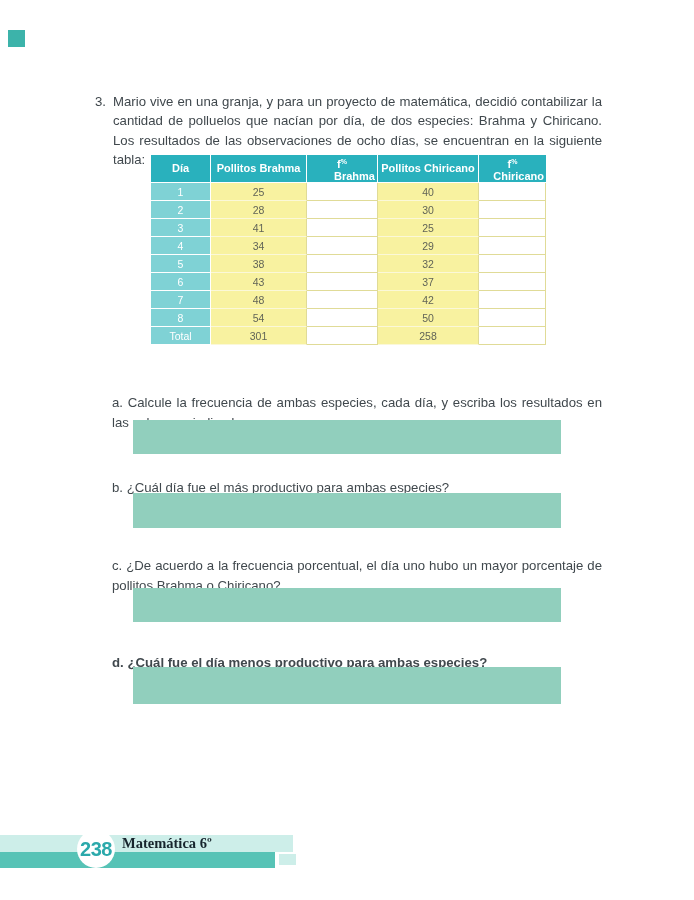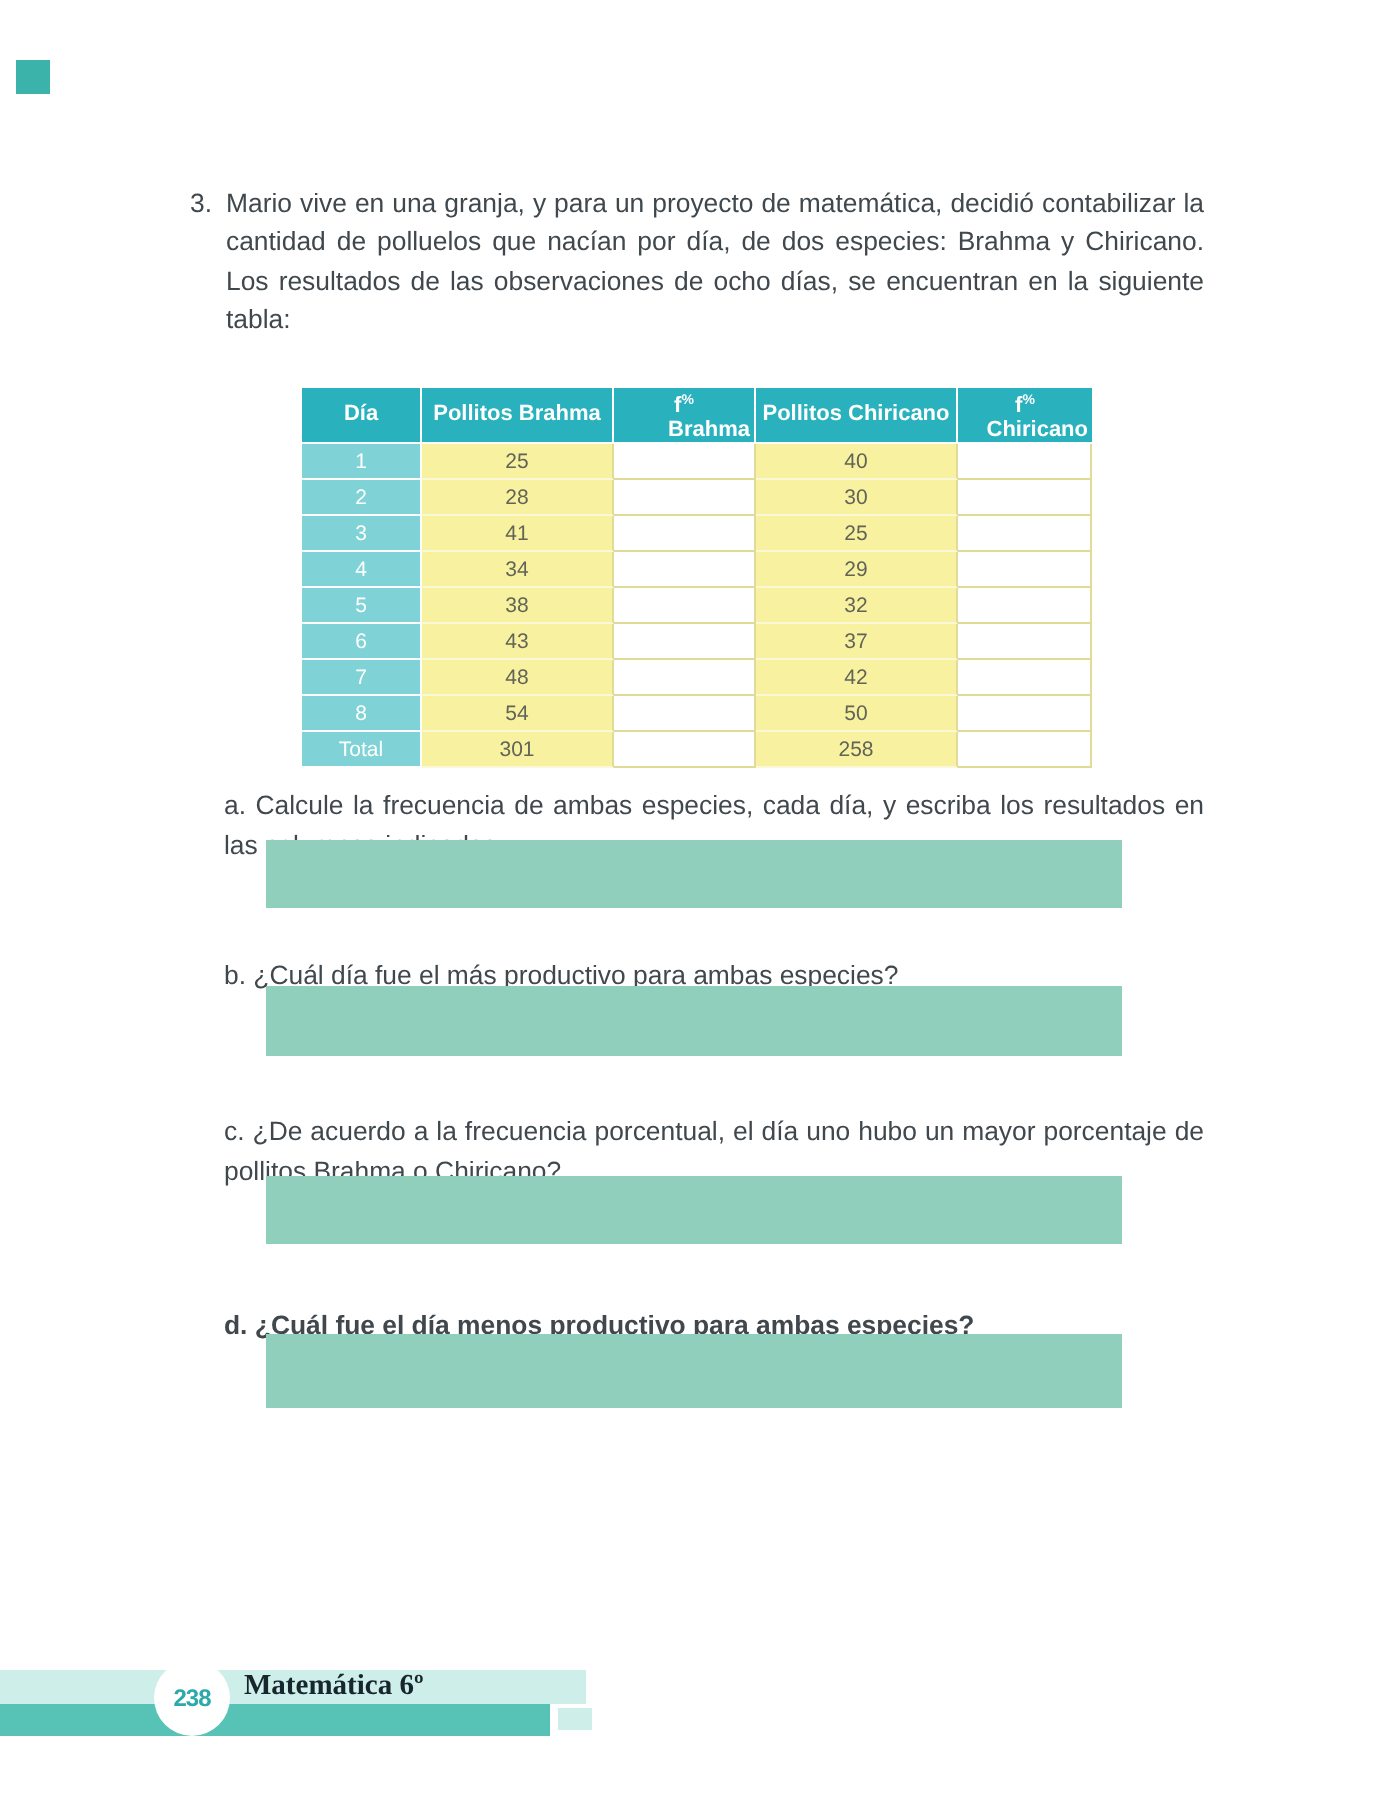--- a/index.html
+++ b/index.html
@@ -12,21 +12,21 @@
   
   .corner-square{left:8px;top:30px;width:17px;height:17px;background:#3cb3aa;}
 
   
   .problem{left:95px;top:92px;width:507px;display:flex;font-size:13.2px;line-height:19.4px;}
   .problem .num{width:18px;flex:0 0 18px;}
   .problem .ptext{flex:1;text-align:justify;}
 
   
   .tblwrap{left:151px;top:155px;}
-  table{border-collapse:separate;border-spacing:0;table-layout:fixed;margin-top:39px;}
+  table{border-collapse:separate;border-spacing:0;table-layout:fixed;}
   col.c-dia{width:60px;} col.c-brahma{width:96px;} col.c-fb{width:71px;}
   col.c-chi{width:101px;} col.c-fc{width:67px;}
   th{
     background:#29b1bd;color:#ffffff;font-size:11px;font-weight:bold;
     height:27px;text-align:center;vertical-align:middle;padding:0 2px;
     border-right:1px solid #ffffff;border-bottom:1px solid #ffffff;line-height:11px;
   }
   th:last-child{border-right:none;}
   th sup{font-size:7px;vertical-align:4px;}
   th .fname{display:block;margin-top:1px;text-align:right;}
@@ -46,21 +46,21 @@
   .bar-c{top:588px;height:34px;}
   .bar-d{top:667px;height:37px;}
 
   
   .foot-light{left:0;top:835px;width:293px;height:17px;background:#cdeee9;}
   .foot-dark{left:0;top:852px;width:275px;height:16px;background:#57c3b6;}
   .foot-chip{left:279px;top:854px;width:17px;height:11px;background:#cdeee9;}
   .foot-circle{
     left:77px;top:830px;width:38px;height:38px;border-radius:50%;background:#ffffff;
     display:flex;align-items:center;justify-content:center;
-    color:#2ba9ab;font-weight:bold;font-size:12px;letter-spacing:-0.5px;
+    color:#2ba9ab;font-weight:bold;font-size:20px;letter-spacing:-0.5px;
   }
   .foot-title{
     left:122px;top:836px;font-family:"Liberation Serif", serif;
     font-weight:bold;font-size:14.5px;color:#17252d;line-height:15px;
   }
 </style>
 </head>
 <body>
 
 <div class="abs corner-square"></div>

